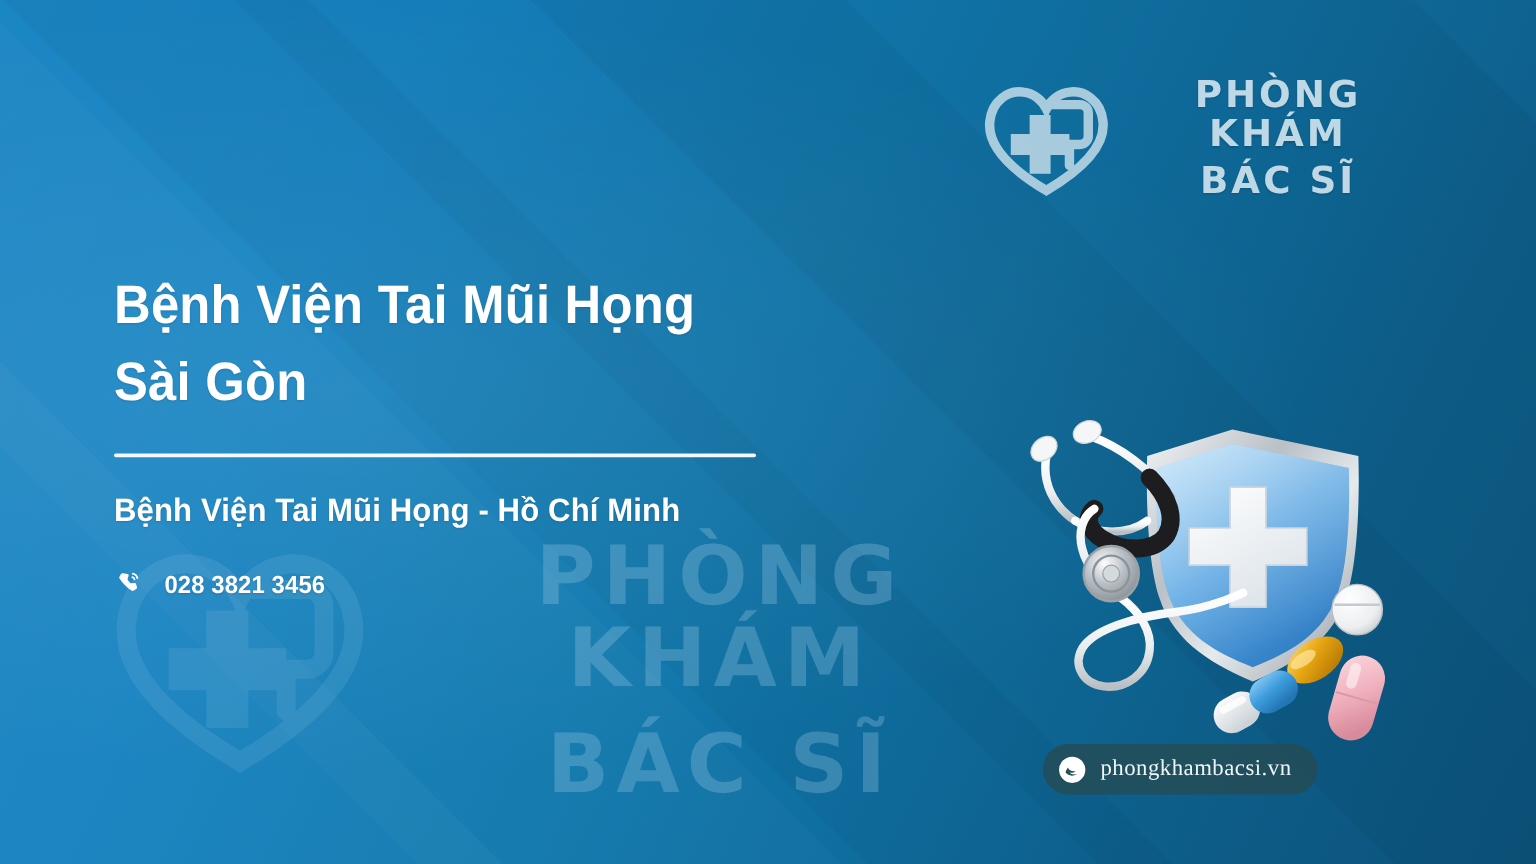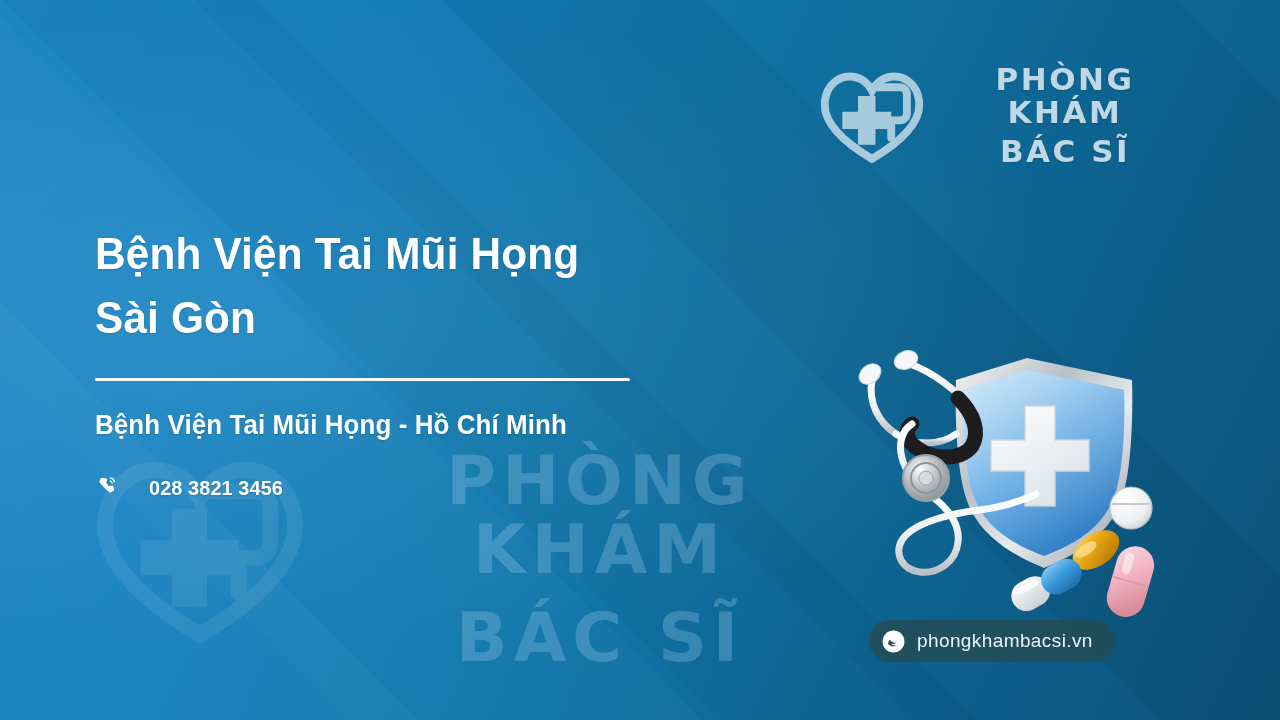--- a/index.html
+++ b/index.html
@@ -63,21 +63,21 @@
   }
   .divider{margin-top:28px;width:535px;height:3px;background:#ffffff;opacity:.95;border-radius:2px;}
   .subtitle{
     margin-top:28px;color:#ffffff;font-weight:700;font-size:27px;
     letter-spacing:.1px;line-height:1.25;
     text-shadow:0 1px 2px rgba(0,0,0,.14);
     transform:scaleX(.96);transform-origin:left center;
   }
 
   .contact{margin-top:30px;}
-  .crow{display:flex;align-items:flex-start;gap:30px;margin-bottom:17px;}
+  .crow{display:flex;align-items:flex-start;gap:18px;margin-bottom:17px;}
   .cicon{flex:0 0 auto;width:24px;height:28px;display:flex;align-items:flex-start;justify-content:center;padding-top:2px;}
   .ctext{
     color:#ffffff;font-weight:700;font-size:20.5px;line-height:1.42;
     letter-spacing:.1px;text-shadow:0 1px 2px rgba(0,0,0,.16);
     transform:scaleX(.97);transform-origin:left center;
   }
   .addr-l2{display:block;}
 
   
   .illus{position:absolute;left:840px;top:318px;width:340px;height:300px;}
@@ -85,21 +85,21 @@
   
   .urlbadge{
     position:absolute;left:869px;top:620px;height:42px;
     display:flex;align-items:center;gap:11px;
     padding:0 22px 0 12px;border-radius:22px;
     background:rgba(40,74,78,0.72);
   }
   .url-ic{width:25px;height:25px;flex:0 0 auto;}
   .url-txt{
     color:#eef5f6;font-size:19px;letter-spacing:.4px;font-weight:400;
-    font-family:Liberation Sans, sans-serif;
+    font-family:Liberation Serif, serif;
   }
 </style>
 </head>
 <body>
 
 <div class="stage">
 
   <div class="bands">
     <div class="band b1"></div>
     <div class="band b2"></div>

